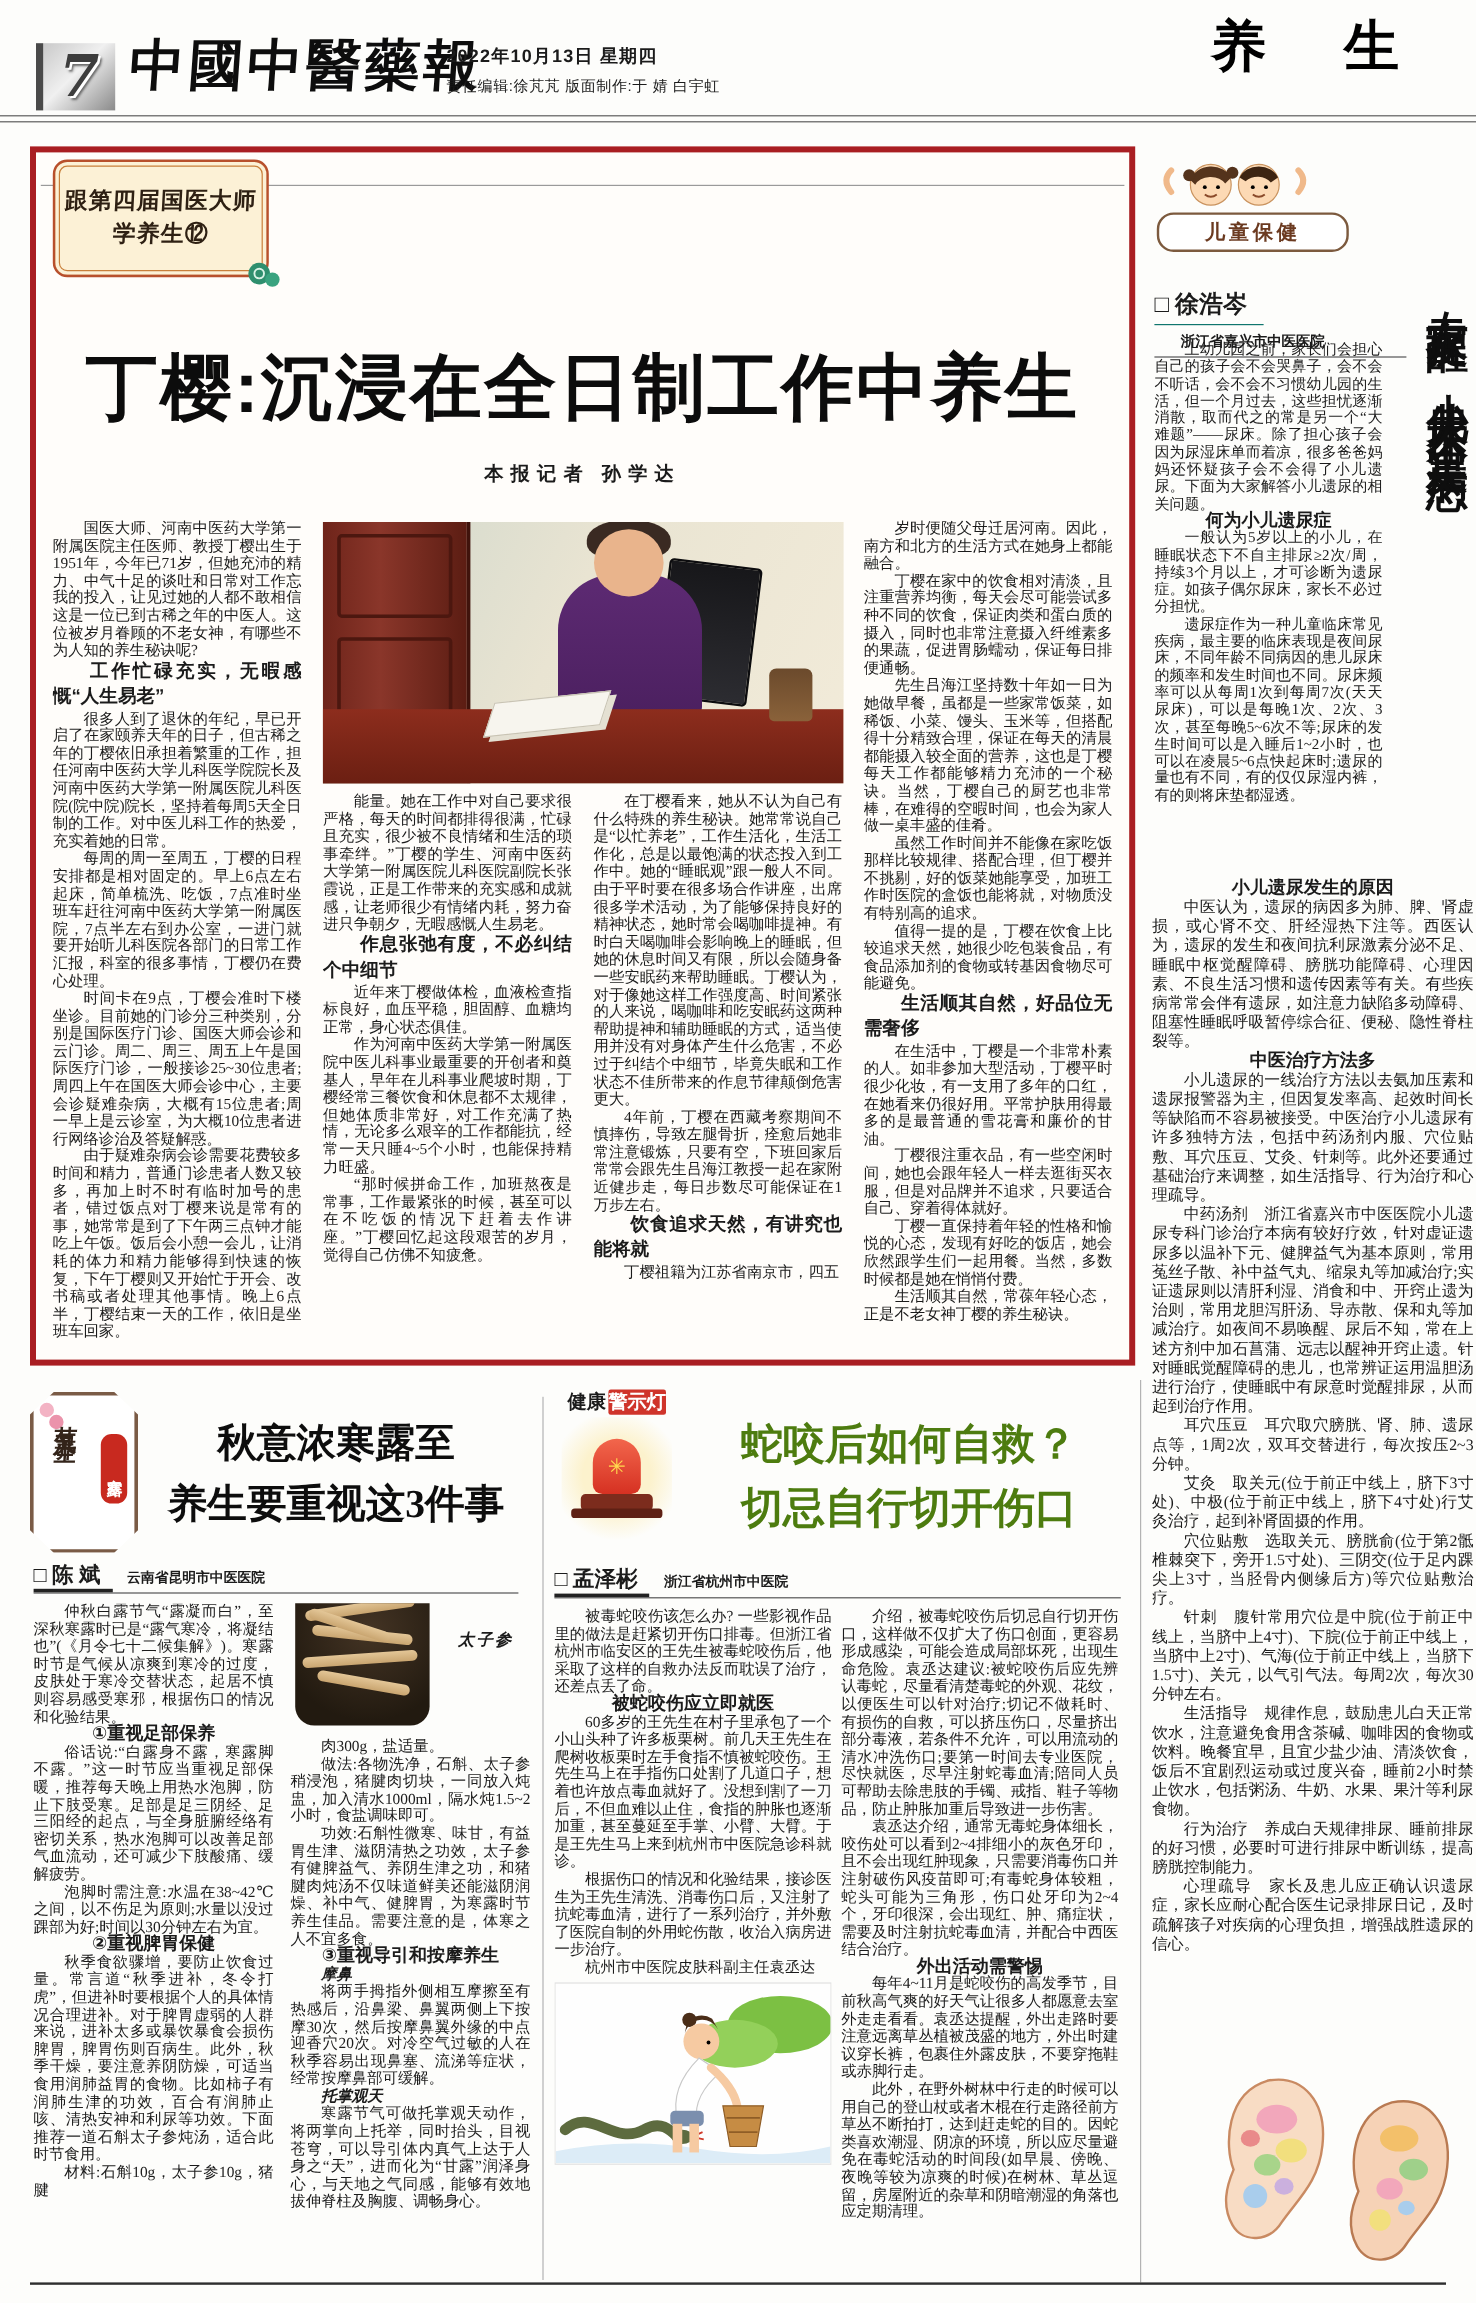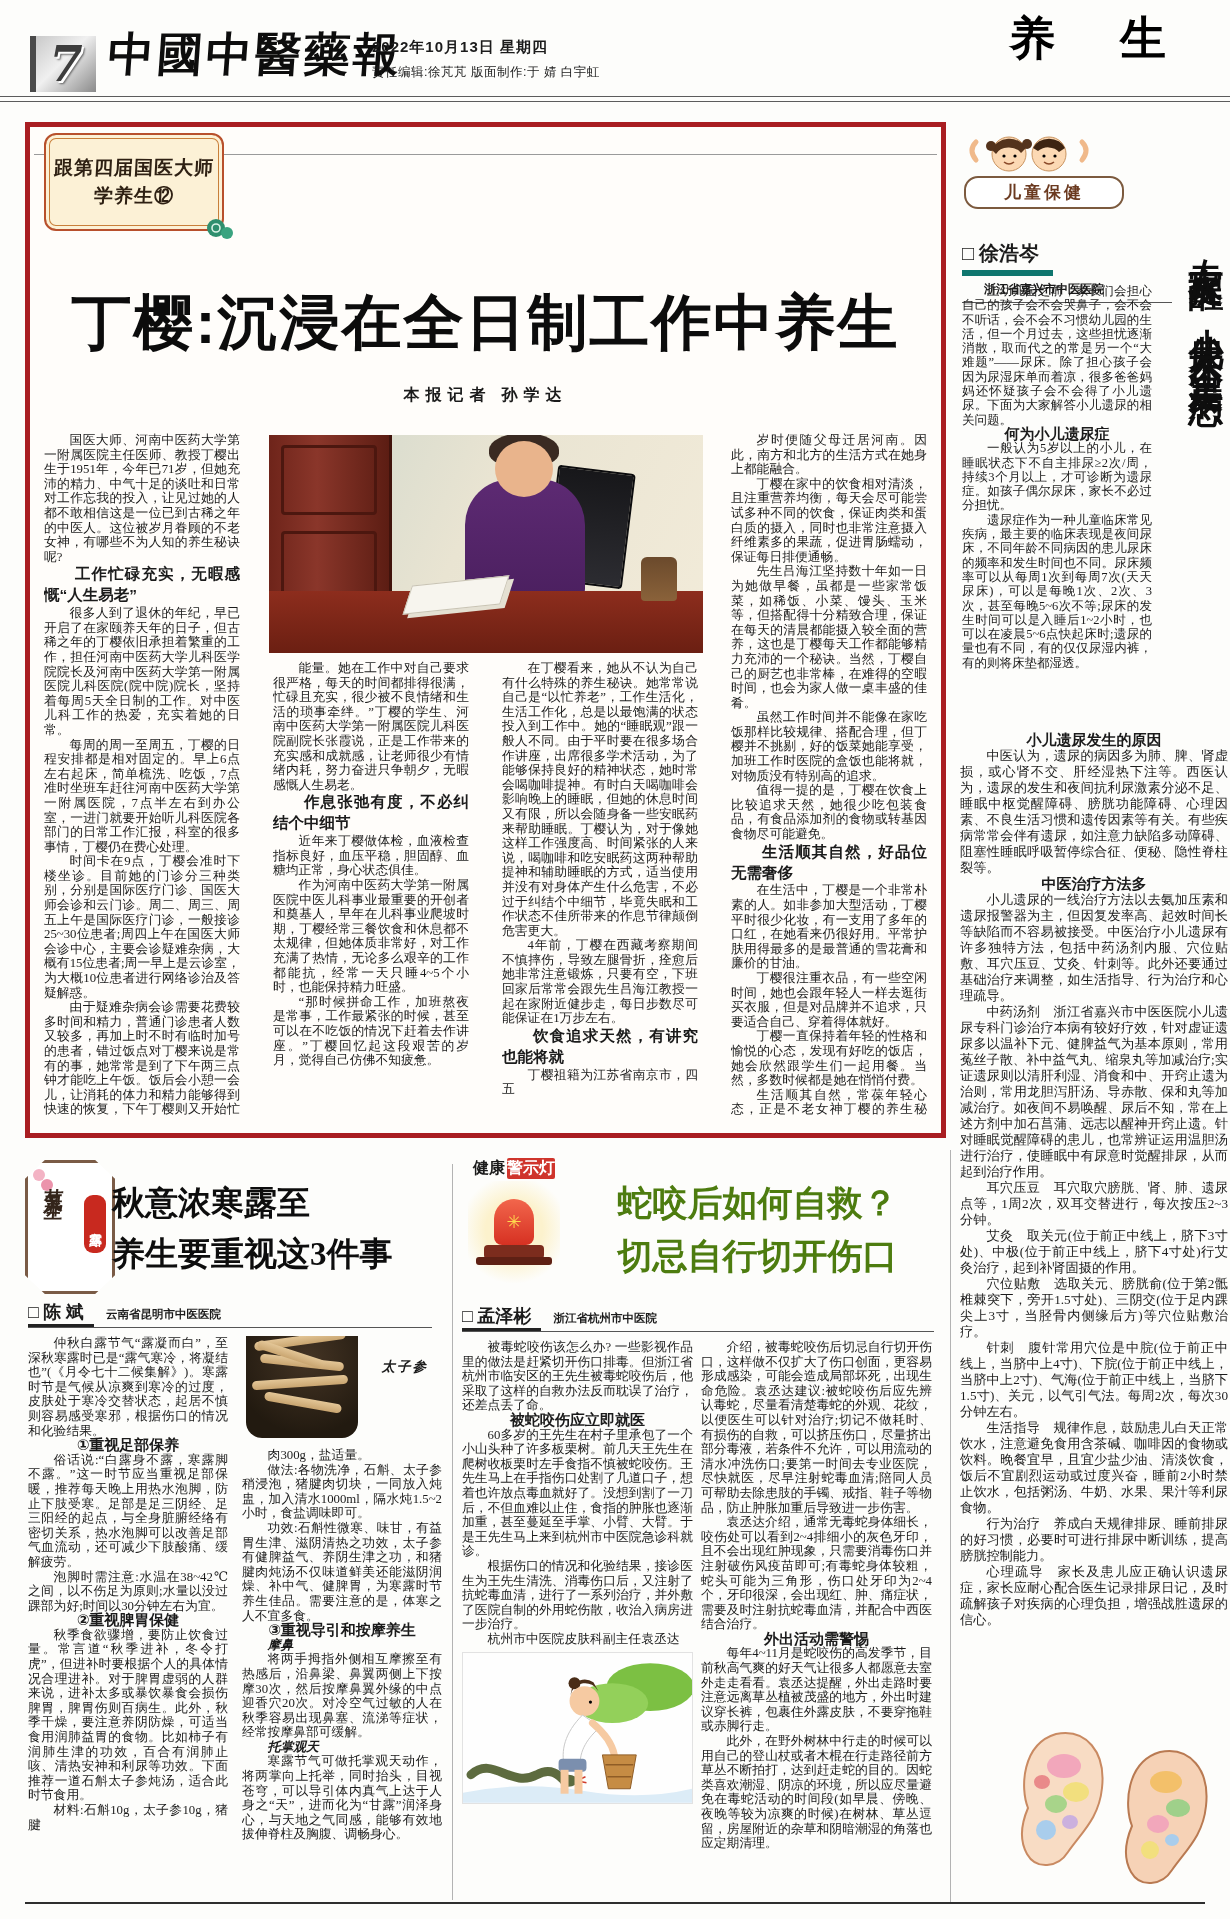--- a/index.html
+++ b/index.html
@@ -45,41 +45,41 @@
   .ph-book{position:absolute;left:138px;bottom:44px;width:96px;height:26px;background:#f7f5ee;
            transform:rotate(-6deg) skewX(-24deg);border:1px solid #c9c4b4;box-shadow:6px 4px 0 #e4e0d2}
   .ph-torso{position:absolute;left:196px;top:44px;width:120px;height:128px;background:linear-gradient(#5d2a73,#4a1f5e);
             border-radius:46px 46px 18px 18px}
   .ph-head{position:absolute;left:226px;top:6px;width:58px;height:56px;background:#e9b48c;border-radius:50%}
   .ph-hair{position:absolute;left:220px;top:-2px;width:70px;height:34px;background:#3a2a22;border-radius:50% 50% 40% 40%}
   .ph-mon{position:absolute;right:74px;top:34px;width:74px;height:112px;background:linear-gradient(#17171a,#2c2c31);
           transform:rotate(7deg);border-radius:4px;border:2px solid #0c0c0e}
   .ph-pen{position:absolute;right:26px;bottom:52px;width:36px;height:44px;background:linear-gradient(#6b4a2c,#8a623a);
           border-radius:6px 6px 4px 4px}
-  .mcols{position:absolute;left:14px;right:14px;top:306px;height:684px;display:flex;gap:33px}
+  .mcols{position:absolute;left:14px;right:14px;top:306px;height:684px;display:flex;gap:18px}
   .mcol{width:209px;overflow:hidden}
 
   
   .art{font-size:12.8px;line-height:14.6px;text-align:justify;overflow:hidden}
   .art p{margin:0}
   .b-p{text-indent:2em}
   .b-h{font-family:"Liberation Sans","DejaVu Sans",sans-serif;font-weight:800;font-size:15.5px;
        line-height:1.35;margin:8px 0 7px;text-indent:2em}
   .b-hc{font-family:"Liberation Sans","DejaVu Sans",sans-serif;font-weight:800;font-size:15px;
         text-align:center;text-indent:0;margin:8px 0 6px}
   .b-sub{font-weight:800;text-indent:2em;margin:2px 0;font-style:italic}
 
   
   .childcol{position:absolute;left:958px;top:112px;width:272px;height:1800px}
   .kbadge{position:absolute;left:6px;top:14px;width:160px}
   .bubble{margin-top:-6px;border:2px solid #7c5a3e;border-radius:14px;background:#fff;
           padding:3px 8px;text-align:center;font-weight:800;font-size:17px;color:#6b3a20;letter-spacing:3px}
   .cauthor{position:absolute;left:4px;top:128px;width:230px;padding-bottom:5px}
   .cauthor::after{content:"";position:absolute;left:0;right:20px;bottom:0;height:1.5px;background:#555}
-  .cauthor .nm{display:inline-block;font-size:20px;font-weight:800;border-bottom:6px solid #0f766e;padding:0 14px 3px 0}
+  .cauthor .nm{display:inline-block;font-size:20px;font-weight:800;border-bottom:1px solid #0f766e;padding:0 14px 3px 0}
   .cauthor .org{font-size:12px;font-weight:700;margin:5px 0 0 22px}
   .cnarrow{position:absolute;left:4px;top:172px;width:190px;height:444px;font-size:12.5px;line-height:14.3px}
   .cwide{position:absolute;left:2px;top:620px;width:268px;height:998px;font-size:13.2px;line-height:16px}
   .vhead{position:absolute;left:1150px;top:230px;height:660px;width:78px;writing-mode:vertical-rl;
          font-size:35px;font-weight:800;letter-spacing:7px;color:#0e0e0e}
   .earsvg{position:absolute;left:1012px;top:1726px}
 
   
   .vr{position:absolute;width:1px;background:#b3b3b3}
   .vr1{left:452px;top:1164px;height:736px}
@@ -90,21 +90,21 @@
   .sbadge{position:absolute;left:25px;top:1160px;width:84px;height:128px;background:#fff;
           border:3px solid #7a5b46;border-radius:8px;
           clip-path:polygon(22% 0,78% 0,100% 14%,100% 86%,78% 100%,22% 100%,0 86%,0 14%)}
   .sbtxt{position:absolute;left:14px;top:10px;writing-mode:vertical-rl;font-weight:800;font-size:19px;
          letter-spacing:4px;color:#33241a;transform:skewX(-4deg)}
   .sbtag{position:absolute;right:6px;top:32px;width:22px;height:58px;background:#c8291f;border-radius:9px;
          color:#fff;writing-mode:vertical-rl;font-size:13px;font-weight:800;display:flex;
          align-items:center;justify-content:center;letter-spacing:2px}
   .blossom,.blossom::before{position:absolute;width:12px;height:12px;border-radius:50%;background:#f3b3c4;content:""}
   .blossom{left:5px;top:6px}.blossom::before{left:8px;top:10px;background:#eb93ab}
-  .stitle{position:absolute;left:112px;top:1178px;width:336px;font-size:33px;
+  .stitle{position:absolute;left:112px;top:1178px;width:336px;text-align:center;font-size:33px;
           font-weight:900;line-height:1.55;color:#0d0d0d}
   .sauthor{position:relative;padding-bottom:4px;margin-bottom:8px}
   .sauthor::after{content:"";position:absolute;left:0;right:10px;bottom:0;height:1px;background:#555}
   .sauthor .nm{font-size:18px;font-weight:800;border-bottom:3px solid #222;padding:0 10px 2px 0}
   .sauthor .org{font-size:11.5px;font-weight:700;margin-left:8px}
   .solarbody{position:absolute;left:28px;top:1300px;width:414px}
   .scols{display:flex;gap:14px;margin-top:2px}
   .scol{width:200px;height:560px;overflow:hidden}
   .tzrow{position:relative;height:146px;margin-top:-34px}
   .tzimg{position:absolute;left:4px;top:4px;width:112px;height:132px;border-radius:16px;overflow:hidden;

